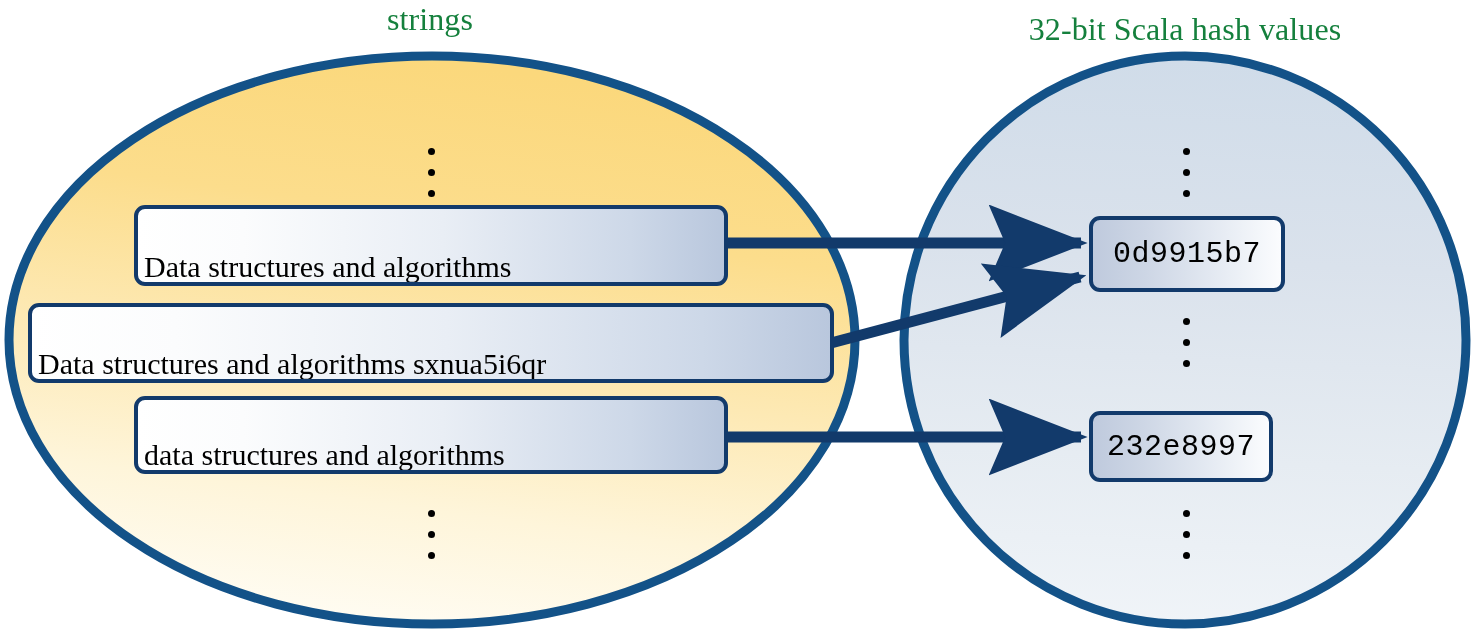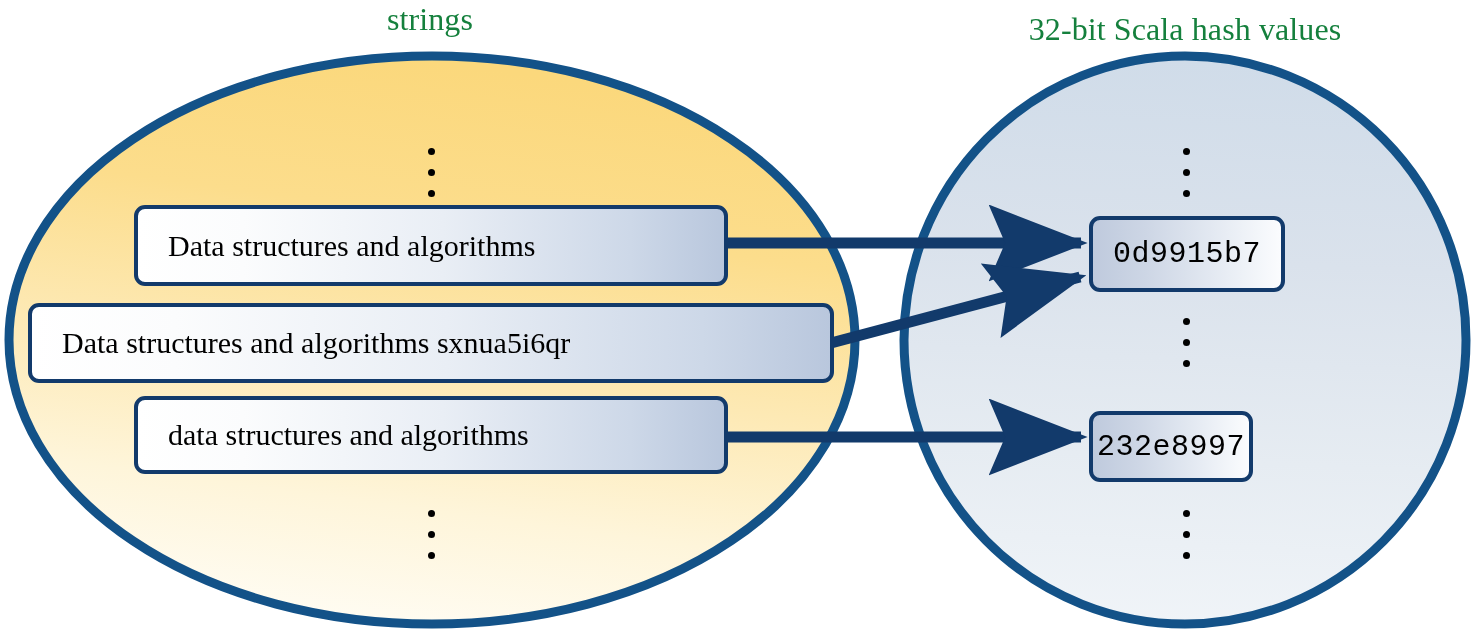--- a/index.html
+++ b/index.html
@@ -52,38 +52,39 @@
   }
   .node-box .node-text {
     white-space: nowrap;
     line-height: 1;
     display: block;
   }
   .string-box {
     background: linear-gradient(to right, #ffffff 0%, #fbfcfd 18%, #e9eef5 52%, #cdd8e8 84%, #b9c7dd 100%);
     font-family: "Liberation Serif", "DejaVu Serif", serif;
     font-size: 30px;
-    padding-left: 30px;
+    padding-left: 6px;
     padding-right: 12px;
+    align-items: flex-end;
   }
   .hash-box {
     background: linear-gradient(to right, #bfcadd 0%, #cdd6e5 28%, #e2e8f1 62%, #f3f6fa 88%, #fbfcfe 100%);
     font-family: "Liberation Mono", "DejaVu Sans Mono", monospace;
     font-size: 30px;
     letter-spacing: 0.5px;
     justify-content: center;
     padding-left: 8px;
     padding-right: 8px;
     margin-top: 9px;
   }
   #box-string-1 { left: 134px; top: 205px; width: 594px; height: 81px; }
   #box-string-2 { left: 28px;  top: 303px; width: 806px; height: 80px; }
   #box-string-3 { left: 134px; top: 396px; width: 594px; height: 78px; }
   #box-hash-1   { left: 1089px; top: 207px; width: 196px; height: 76px; }
-  #box-hash-2   { left: 1089px; top: 402px; width: 164px; height: 71px; }
+  #box-hash-2   { left: 1089px; top: 402px; width: 184px; height: 71px; }
 
   .vdots {
     position: absolute;
     width: 24px;
     text-align: center;
     color: #000000;
     font-family: "Liberation Serif", "DejaVu Serif", serif;
     line-height: 0;
   }
   .vdots i {

